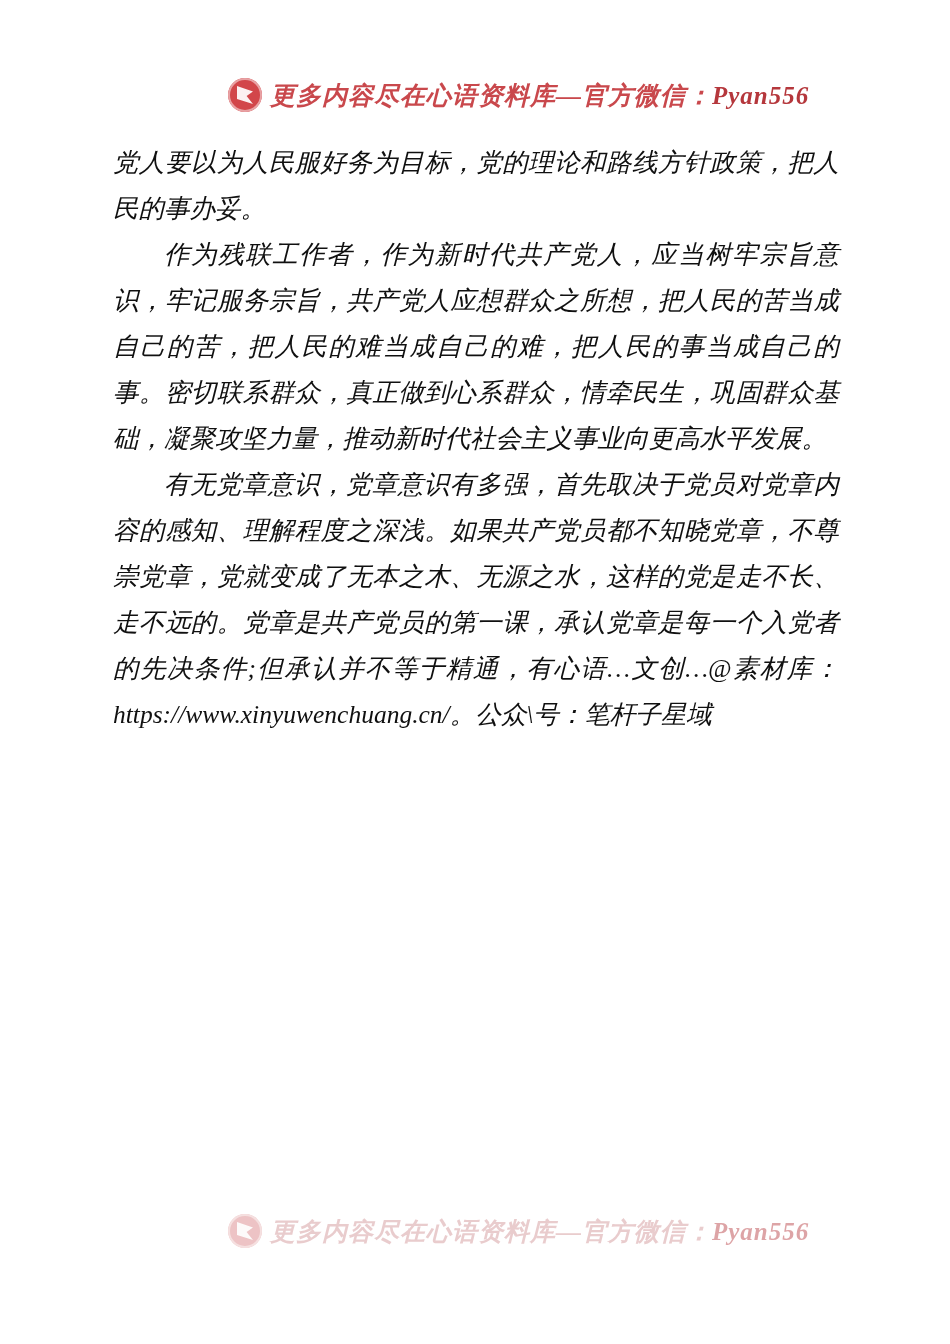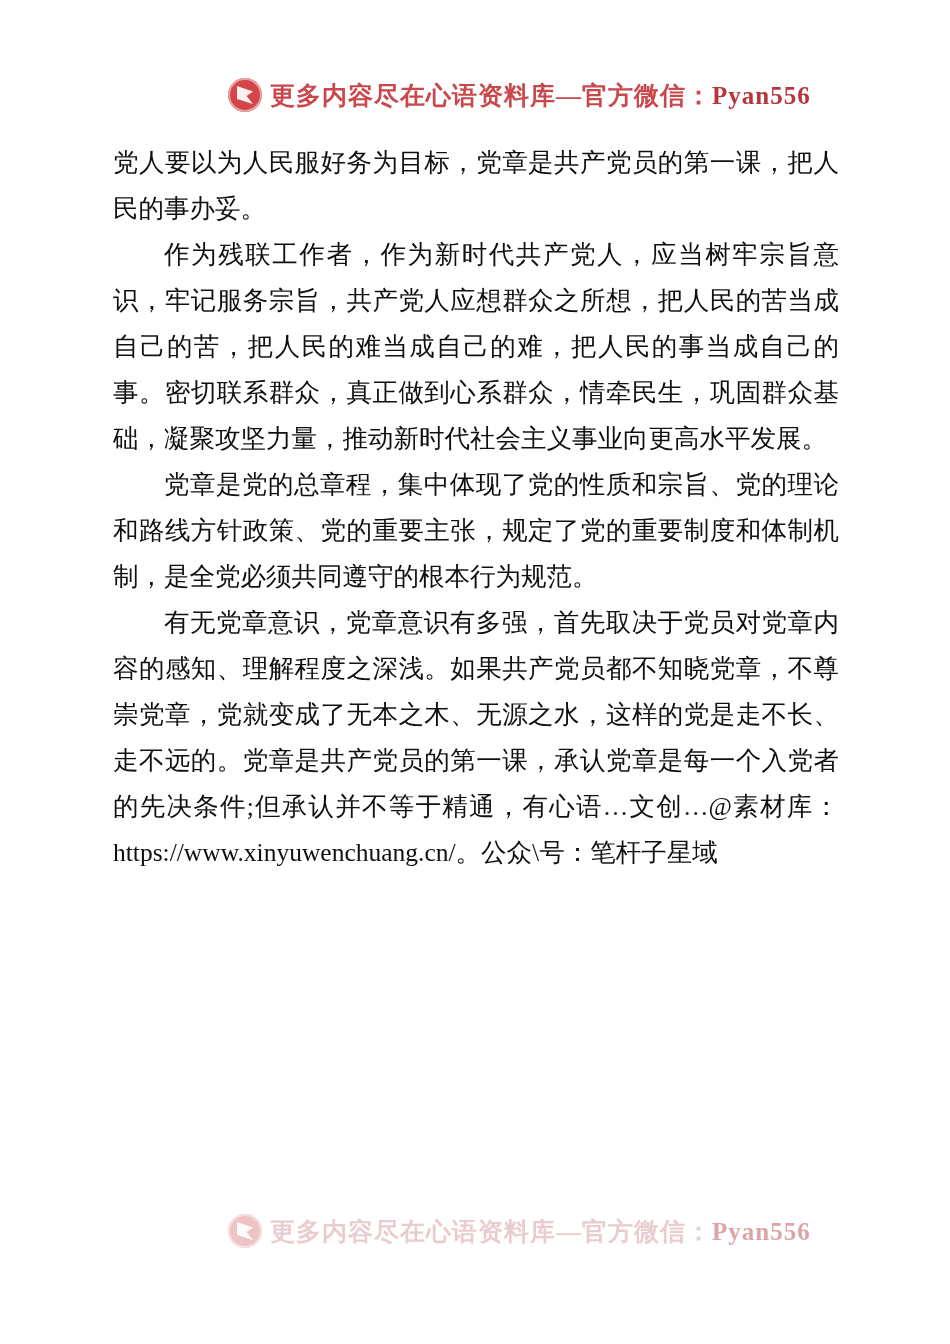--- a/index.html
+++ b/index.html
@@ -12,20 +12,21 @@
     background: #ffffff;
     font-family: "Liberation Serif", "DejaVu Serif", serif;
     overflow: hidden;
   }
   .page {
     position: relative;
     width: 808px;
     height: 1344px;
     background: #ffffff;
     box-sizing: border-box;
+    font-style: italic;
   }
 
   
   .watermark-top {
     position: absolute;
     top: 78px;
     left: 228px;
     display: flex;
     align-items: center;
     white-space: nowrap;
@@ -109,23 +110,22 @@
 <body>
 
 <div class="page">
 
   <div class="watermark-top">
     <span class="wm-logo"></span>
     <span class="wm-text"><span>更多内容尽在心语资料库—官方微信：</span><span class="wm-wechat">Pyan556</span></span>
   </div>
 
   <div class="doc-body">
-    <p class="no-indent">党人要以为人民服好务为目标，党章是共产党员的第一课，把人民的事办妥。</p>
+    <p class="no-indent">党人要以为人民服好务为目标，党的理论和路线方针政策，把人民的事办妥。</p>
     <p>作为残联工作者，作为新时代共产党人，应当树牢宗旨意识，牢记服务宗旨，共产党人应想群众之所想，把人民的苦当成自己的苦，把人民的难当成自己的难，把人民的事当成自己的事。密切联系群众，真正做到心系群众，情牵民生，巩固群众基础，凝聚攻坚力量，推动新时代社会主义事业向更高水平发展。</p>
-    <p>党章是党的总章程，集中体现了党的性质和宗旨、党的理论和路线方针政策、党的重要主张，规定了党的重要制度和体制机制，是全党必须共同遵守的根本行为规范。</p>
     <p>有无党章意识，党章意识有多强，首先取决于党员对党章内容的感知、理解程度之深浅。如果共产党员都不知晓党章，不尊崇党章，党就变成了无本之木、无源之水，这样的党是走不长、走不远的。党章是共产党员的第一课，承认党章是每一个入党者的先决条件;但承认并不等于精通，有心语…文创…@素材库：https://www.xinyuwenchuang.cn/。公众\号：笔杆子星域</p>
   </div>
 
   <div class="watermark-bottom">
     <span class="wm-logo"></span>
     <span class="wm-text"><span>更多内容尽在心语资料库—官方微信：</span><span class="wm-wechat">Pyan556</span></span>
   </div>
 
 </div>
 

